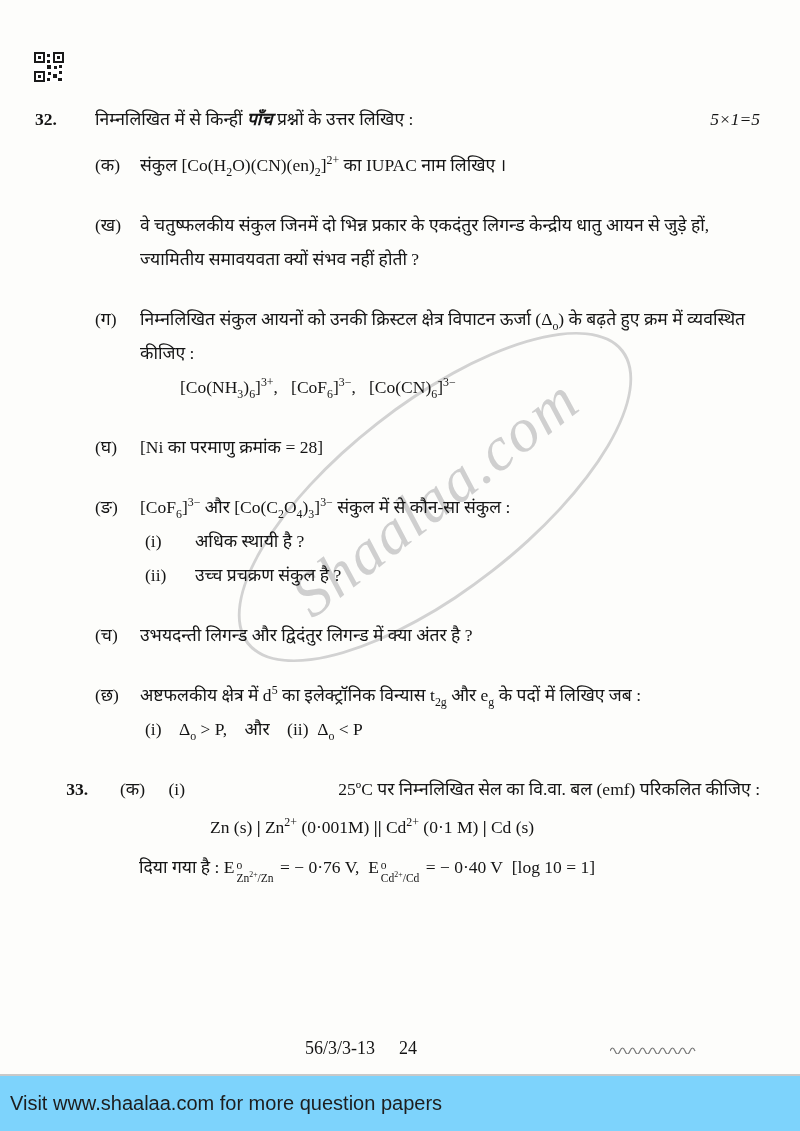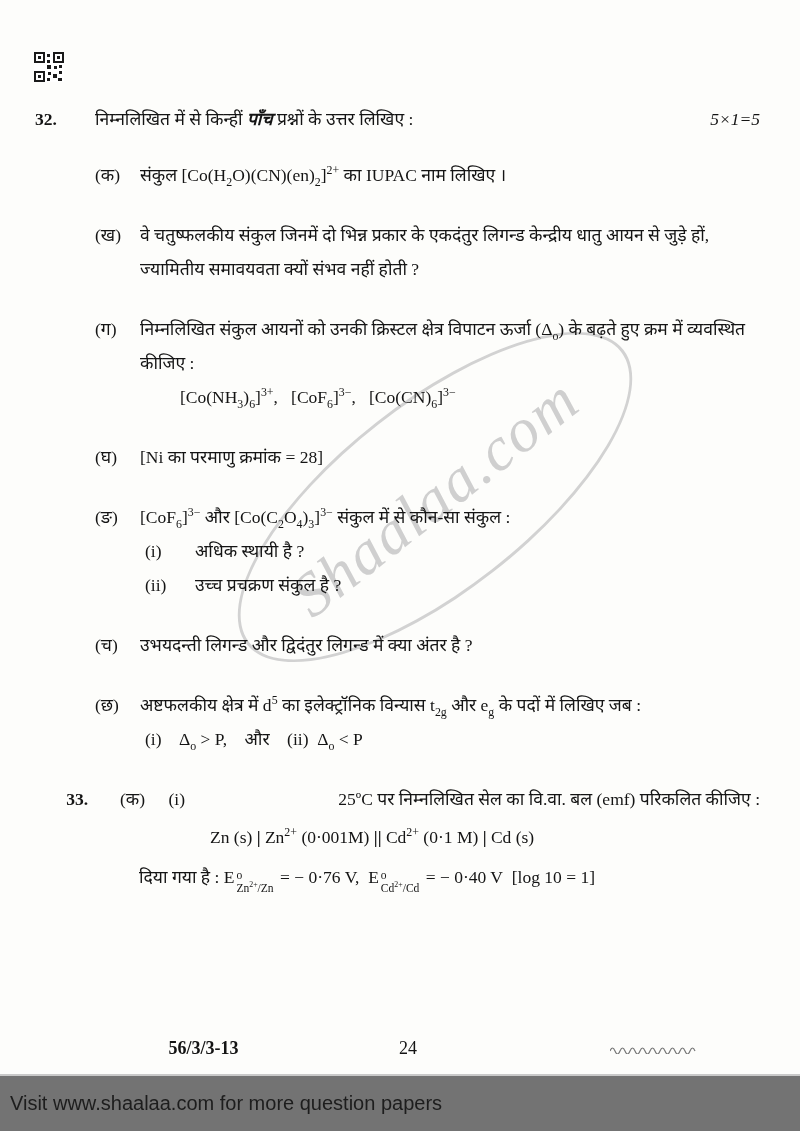--- a/index.html
+++ b/index.html
@@ -17,21 +17,21 @@
                     transform:rotate(-38deg); display:flex; align-items:center;
                     justify-content:center; z-index:0; pointer-events:none; }
   .watermark-text { font-size:62px; color:#cfcfcf; font-style:italic;
                     letter-spacing:2px; white-space:nowrap; }
 
   
   .content { position:relative; z-index:1; padding:102px 40px 0 35px;
              font-size:17.5px; line-height:34px; }
   sub,sup { font-size:68%; line-height:0; }
 
-  .qrow { display:flex; margin-bottom:22px; }
+  .qrow { display:flex; margin-bottom:12px; }
   .qnum { font-weight:bold; width:60px; flex:none; }
   .qintro { flex:1; }
   .marks { font-style:italic; flex:none; }
 
   .part { display:flex; margin-bottom:26px; }
   .plabel { width:45px; flex:none; margin-left:60px; }
   .ptext { flex:1; }
   .formula-line { margin-left:40px; }
   .subitem { display:flex; }
   .subnum { width:50px; flex:none; margin-left:5px; }
@@ -46,27 +46,27 @@
   .q33cell { margin-left:175px; margin-top:4px; }
   .q33given { margin-left:104px; margin-top:6px; }
 
   .stk { display:inline-flex; flex-direction:column; font-size:66%; line-height:1.1;
          vertical-align:middle; margin:0 2px; transform:translateY(3px); text-align:left; }
 
   
   .footer { position:absolute; top:1038px; left:32px; right:40px; z-index:1;
             display:grid; grid-template-columns:1fr auto 1fr; align-items:center;
             font-size:18px; }
-  .footer-code { font-weight:bold; text-align:center; }
+  .footer-code { font-weight:normal; text-align:right; }
   .footer-page { text-align:center;margin-left:24px; }
   .footer-squiggle { text-align:right; padding-right:62px; }
 
   
   .bottombar { position:absolute; left:0; right:0; bottom:0; height:57px; z-index:2;
-               border-top:2px solid #c9c9c9; background:#737373;
+               border-top:2px solid #c9c9c9; background:#7dd3fc;
                display:flex; align-items:center; padding-left:10px;
                font-family:"Liberation Sans","DejaVu Sans",sans-serif;
                font-size:20px; color:#1d1d1d; }
 </style>
 </head>
 <body>
 
 <div class="page">
 
   <div class="qr">

